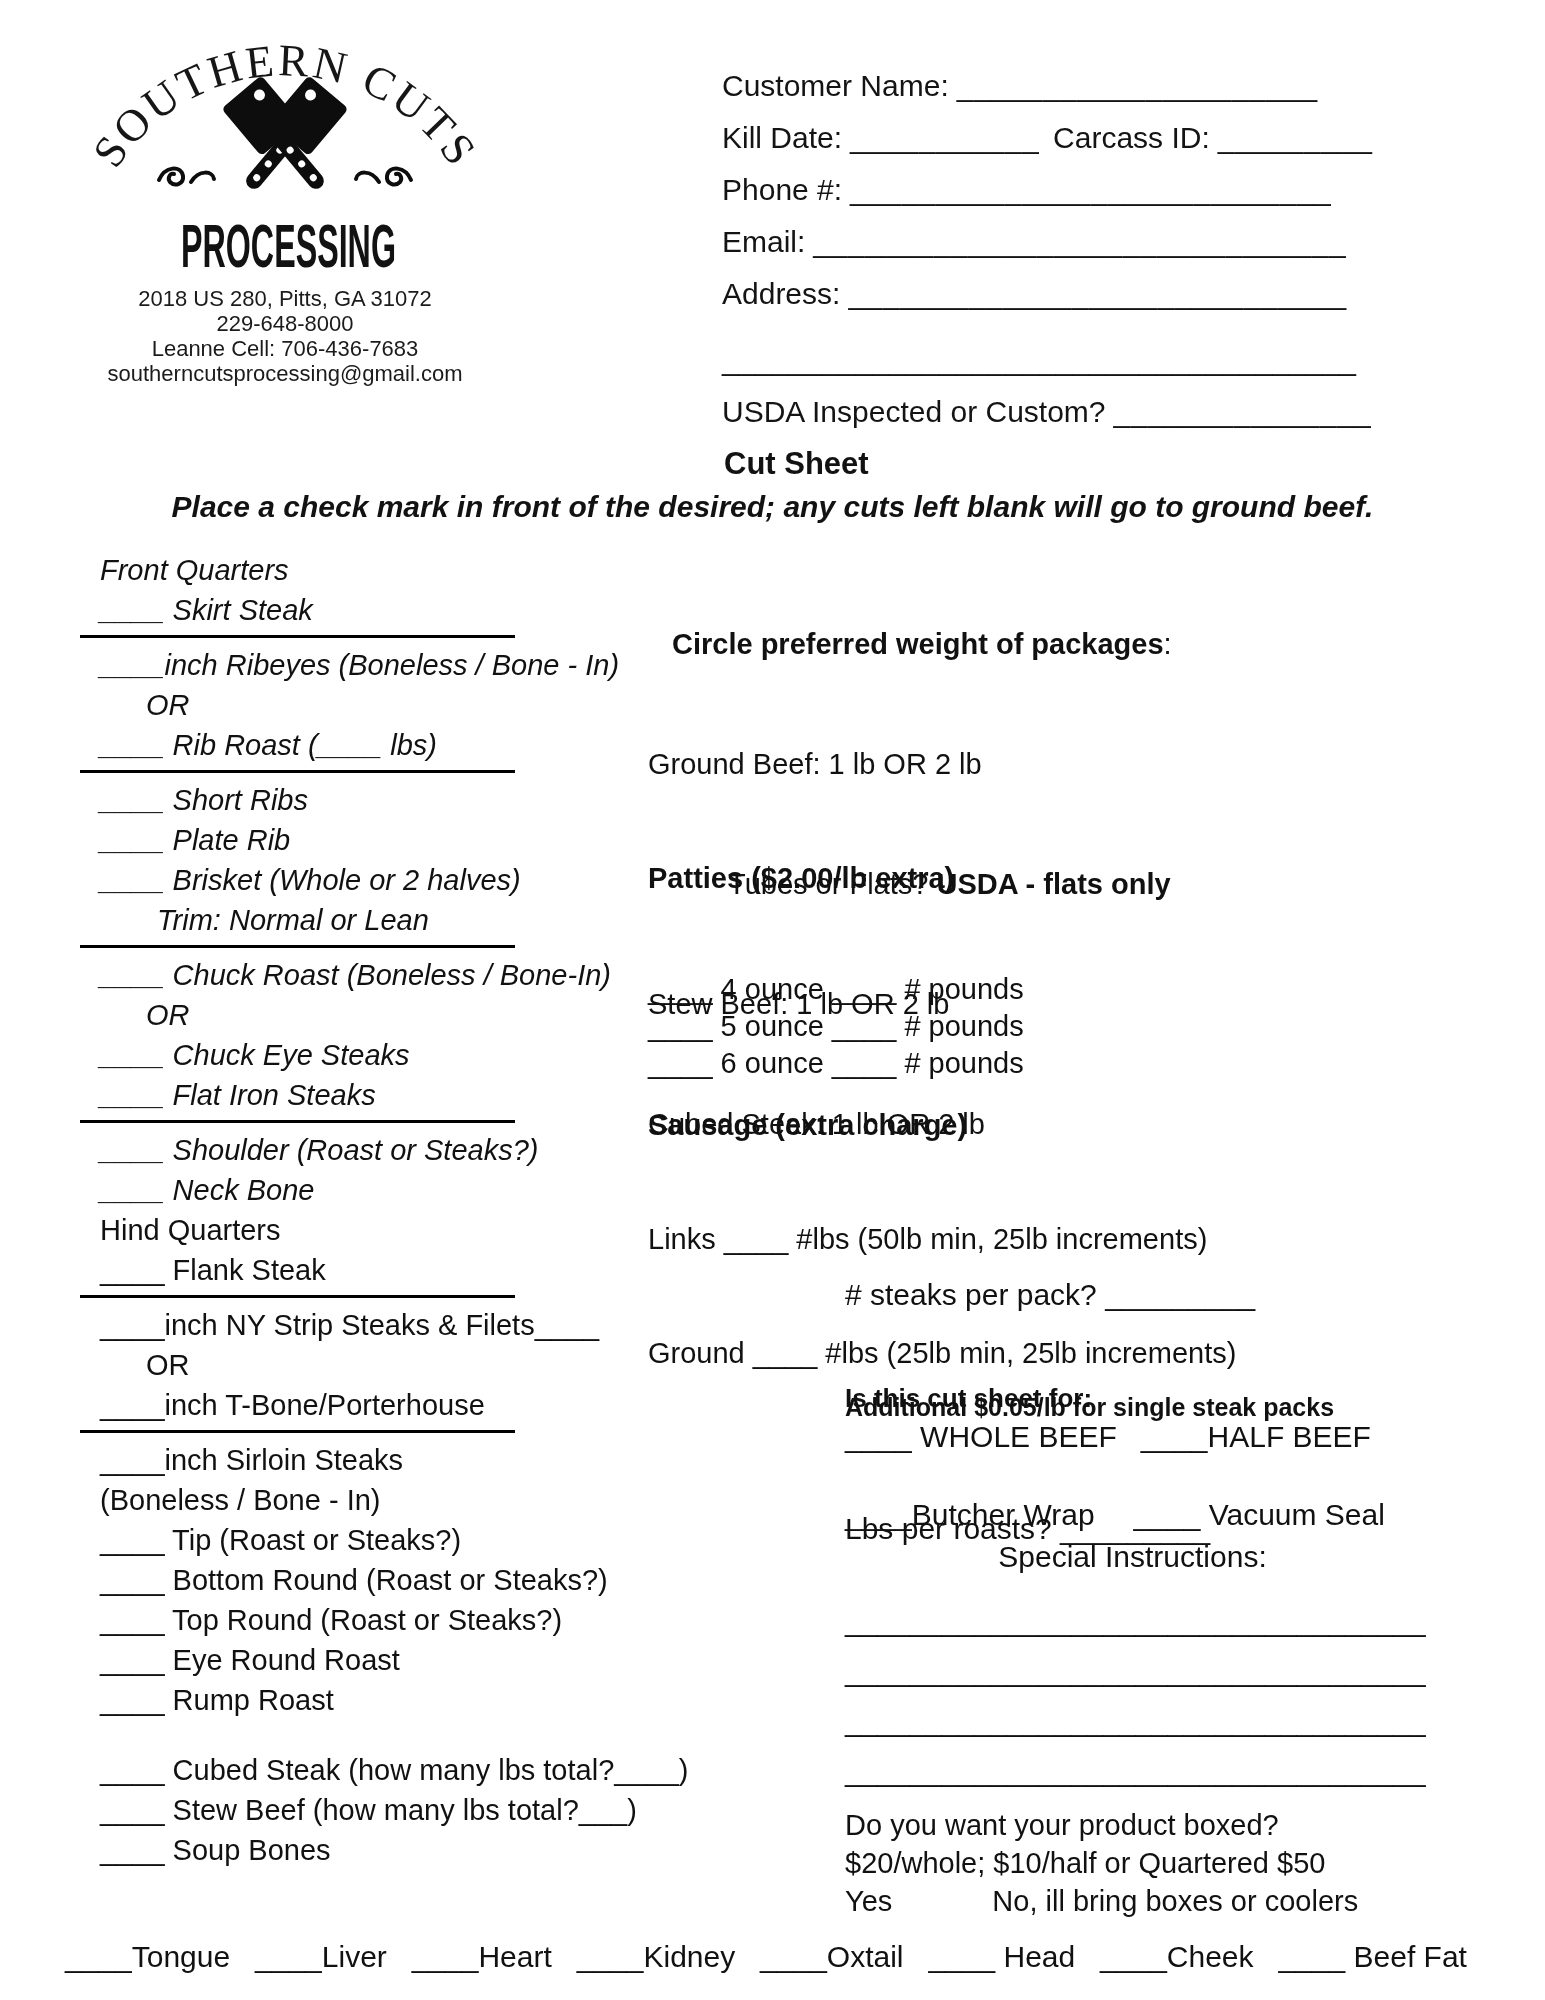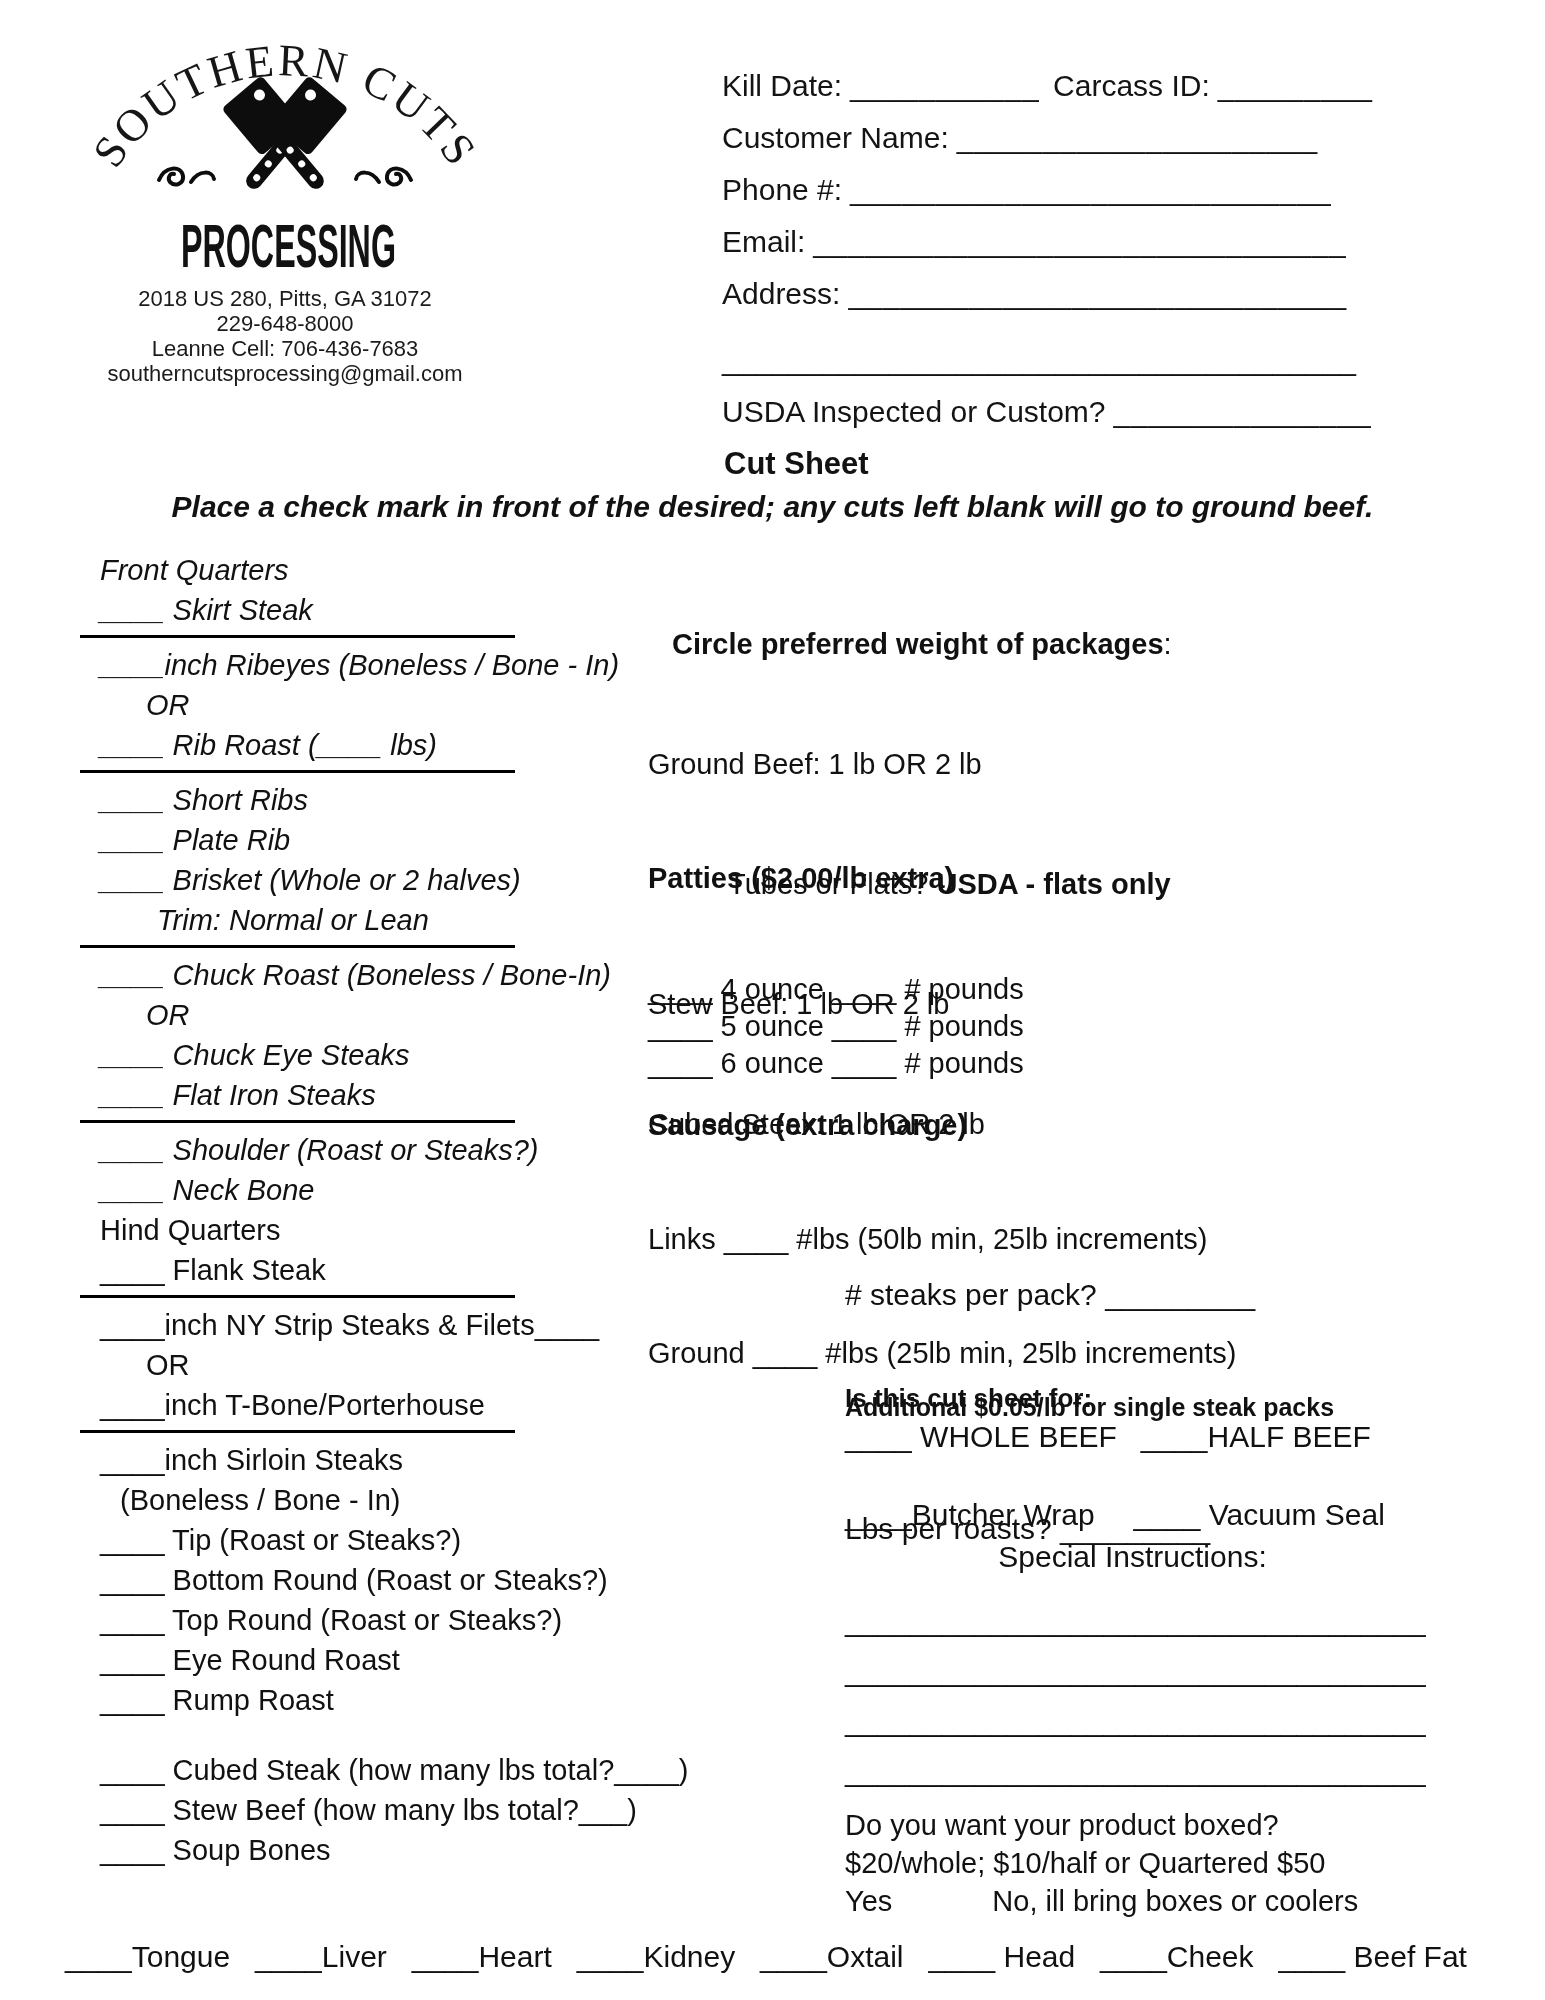--- a/index.html
+++ b/index.html
@@ -25,21 +25,21 @@
   .cut-title{position:absolute;left:724px;top:446px;font-size:31px;font-weight:bold;color:#121212;}
   .instruction{position:absolute;left:0;top:490px;width:1545px;text-align:center;
                font-size:30px;font-weight:bold;font-style:italic;color:#121212;}
 
   
   .col-left{position:absolute;left:100px;top:550px;width:565px;font-size:29px;font-style:italic;}
   .col-left-2{position:absolute;left:100px;top:1210px;width:565px;font-size:29px;}
   .cut-line{line-height:40px;white-space:pre;}
   .cut-line.or{padding-left:46px;}
   .cut-line.sub{padding-left:57px;}
-  .cut-line.plain{padding-left:0;margin-left:20px;}
+  .cut-line.plain{padding-left:0;}
   .divider{height:0;border-top:3px solid #000;margin:5px 0 7px -20px;width:435px;}
   .gap{height:30px;}
 
   
   .r-pack{position:absolute;left:648px;top:544px;font-size:29px;line-height:40px;white-space:pre;}
   .r-pack .h{padding-left:24px;font-weight:bold;}
   .r-pack .h .colon{font-weight:normal;}
   .ind80{padding-left:80px;}
   .r-patties{position:absolute;left:648px;top:786px;font-size:29px;line-height:37px;white-space:pre;}
   .r-patties .h,.r-sausage .h{font-weight:bold;}
@@ -104,24 +104,24 @@
     <div class="contact">
       <div>2018 US 280, Pitts, GA 31072</div>
       <div>229-648-8000</div>
       <div>Leanne Cell: 706-436-7683</div>
       <div>southerncutsprocessing@gmail.com</div>
     </div>
   </div>
 
   <div class="customer">
     <div class="row">
+      <span>Customer Name:</span><span class="b">_____________________</span>
+    </div>
+    <div class="row">
       <span>Kill Date:</span><span class="b">___________</span><span class="pair-gap">Carcass ID:</span><span class="b">_________</span>
-    </div>
-    <div class="row">
-      <span>Customer Name:</span><span class="b">_____________________</span>
     </div>
     <div class="row">
       <span>Phone #:</span><span class="b">____________________________</span>
     </div>
     <div class="row">
       <span>Email:</span><span class="b">_______________________________</span>
     </div>
     <div class="row">
       <span>Address:</span><span class="b">_____________________________</span>
     </div>

